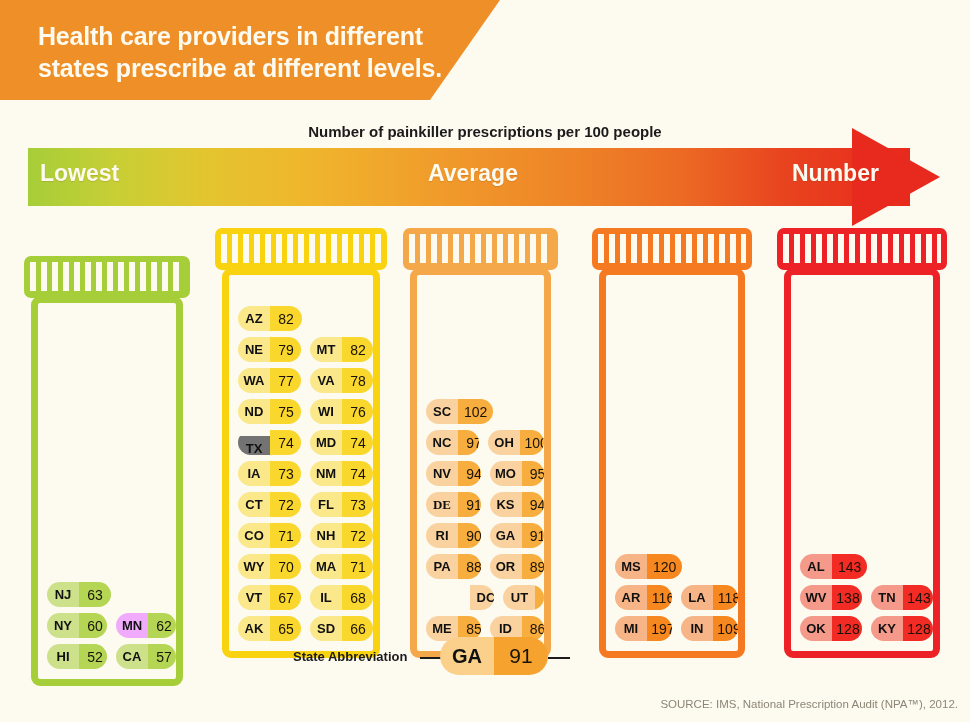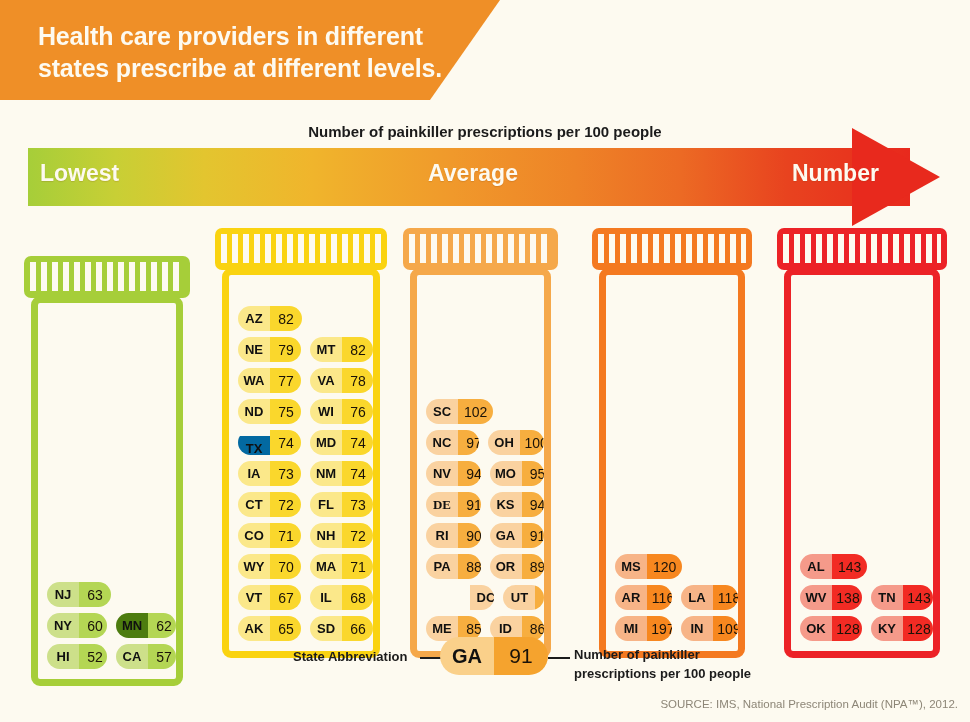--- a/index.html
+++ b/index.html
@@ -264,21 +264,21 @@
               <div class="abbr" style="background: rgb(205, 224, 138);">NJ</div>
               <div class="val" style="background: rgb(180, 214, 84);">63</div>
             </div>
           </div>
           <div class="pill-row">
             <div class="pill">
               <div class="abbr" style="background: rgb(205, 224, 138);">NY</div>
               <div class="val" style="background: rgb(180, 214, 84);">60</div>
             </div>
             <div class="pill">
-              <div class="abbr" style="background: #4d7c0f;">MN</div>
+              <div class="abbr" style="background: #f0abfc;">MN</div>
               <div class="val" style="background: rgb(180, 214, 84);">62</div>
             </div>
           </div>
           <div class="pill-row">
             <div class="pill">
               <div class="abbr" style="background: rgb(205, 224, 138);">HI</div>
               <div class="val" style="background: rgb(180, 214, 84);">52</div>
             </div>
             <div class="pill">
               <div class="abbr" style="background: rgb(205, 224, 138);">CA</div>
@@ -323,21 +323,21 @@
               <div class="abbr" style="background: rgb(251, 232, 138);">ND</div>
               <div class="val" style="background: rgb(250, 215, 44);">75</div>
             </div>
             <div class="pill">
               <div class="abbr" style="background: rgb(251, 232, 138);">WI</div>
               <div class="val" style="background: rgb(250, 215, 44);">76</div>
             </div>
           </div>
           <div class="pill-row">
             <div class="pill">
-              <div class="abbr" style="background: #0369a1; margin-top: 12px;">TX</div>
+              <div class="abbr" style="background: #737373; margin-top: 12px;">TX</div>
               <div class="val" style="background: rgb(250, 215, 44);">74</div>
             </div>
             <div class="pill">
               <div class="abbr" style="background: rgb(251, 232, 138);">MD</div>
               <div class="val" style="background: rgb(250, 215, 44);">74</div>
             </div>
           </div>
           <div class="pill-row">
             <div class="pill">
               <div class="abbr" style="background: rgb(251, 232, 138);">IA</div>
@@ -552,17 +552,16 @@
     </div>
 
   <div id="legend"></div>
   <div id="legend-left-text">State Abbreviation</div>
   <div id="legend-left-rule"></div>
   <div id="legend-pill">
     <div class="abbr">GA</div>
     <div class="val">91</div>
   </div>
   <div id="legend-right-rule"></div>
-  <div id="legend-right-text">Number of painkiller<br>prescriptions per 100 people</div>
 
   <div id="source-text">SOURCE: IMS, National Prescription Audit (NPA™), 2012.</div>
 
 </div>
 
 </body></html>

